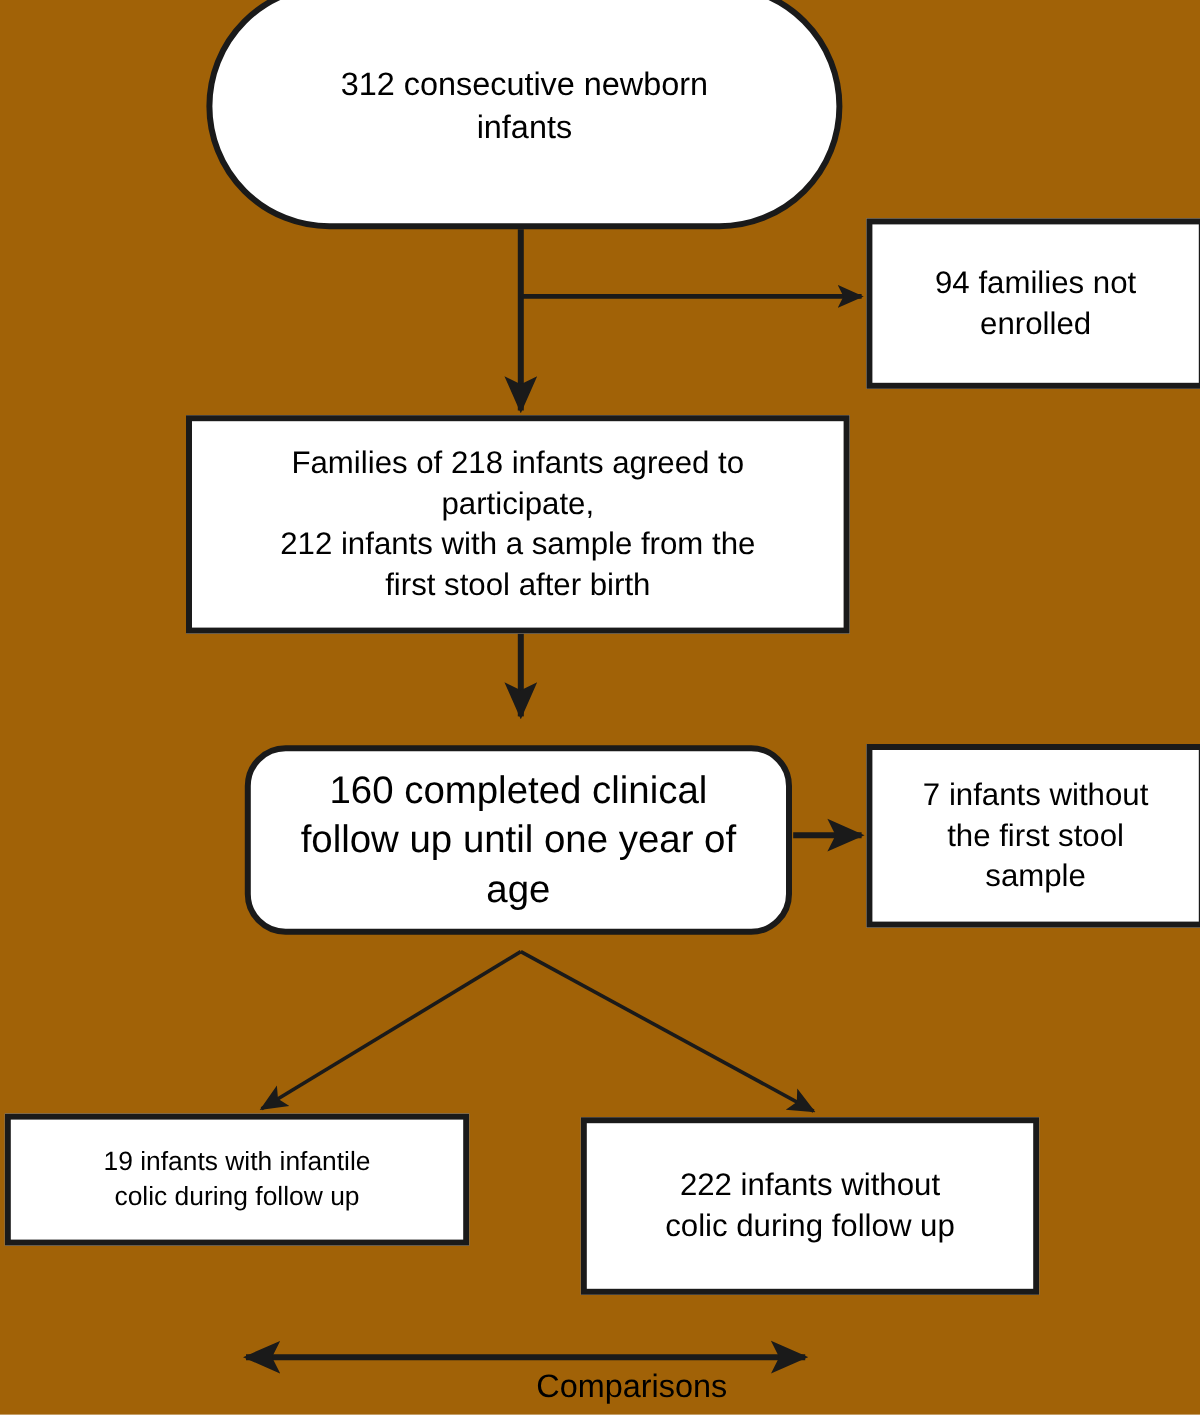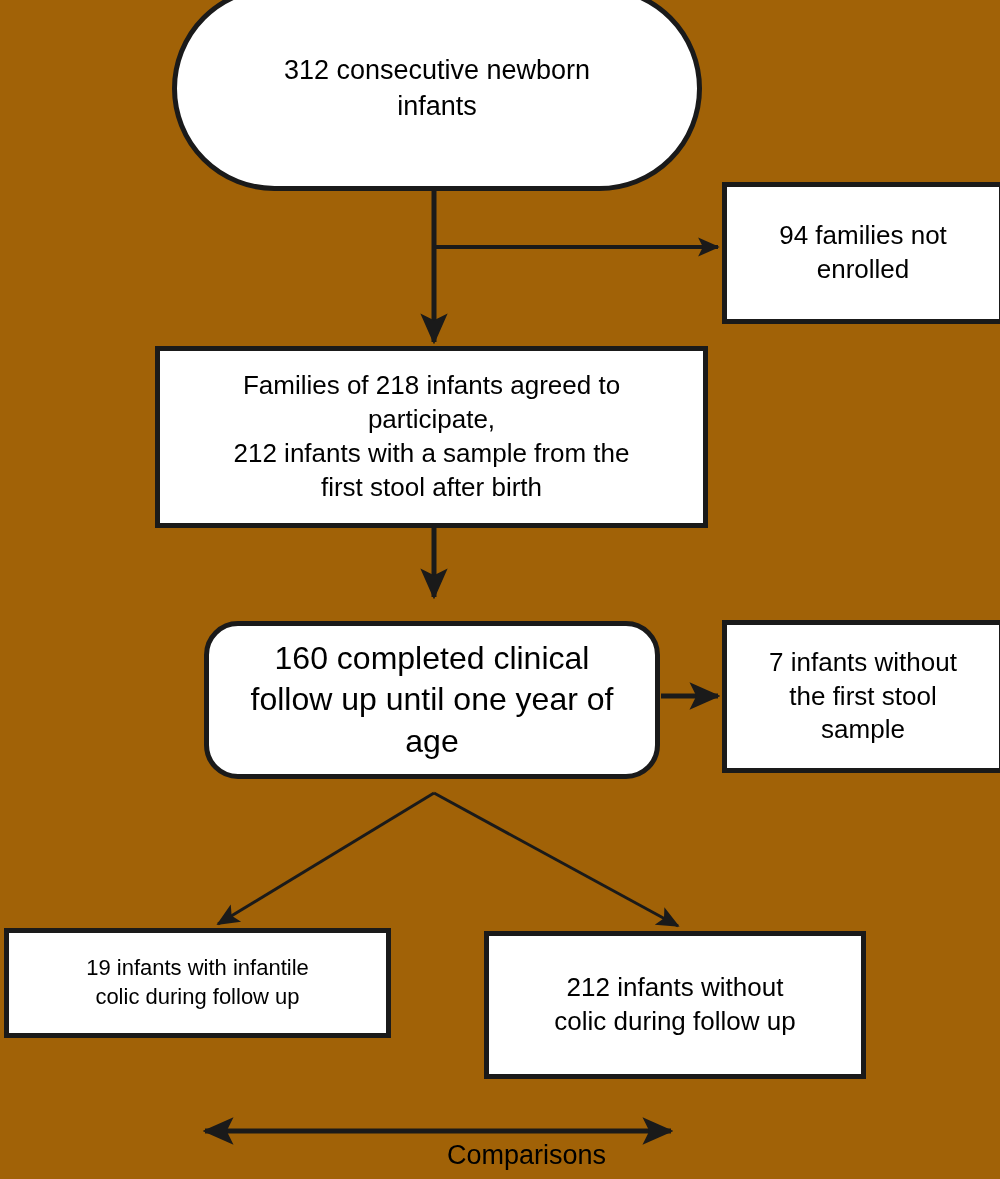--- a/index.html
+++ b/index.html
@@ -155,19 +155,19 @@
 the first stool
 sample</span>
   </div>
 
   <div class="node node-rect" id="node-colic">
     <span class="node-text">19 infants with infantile
 colic during follow up</span>
   </div>
 
   <div class="node node-rect" id="node-no-colic">
-    <span class="node-text">212 infants without
+    <span class="node-text">222 infants without
 colic during follow up</span>
   </div>
 
   <div id="comparisons-label">Comparisons</div>
 
 </div>
 
 </body></html>

